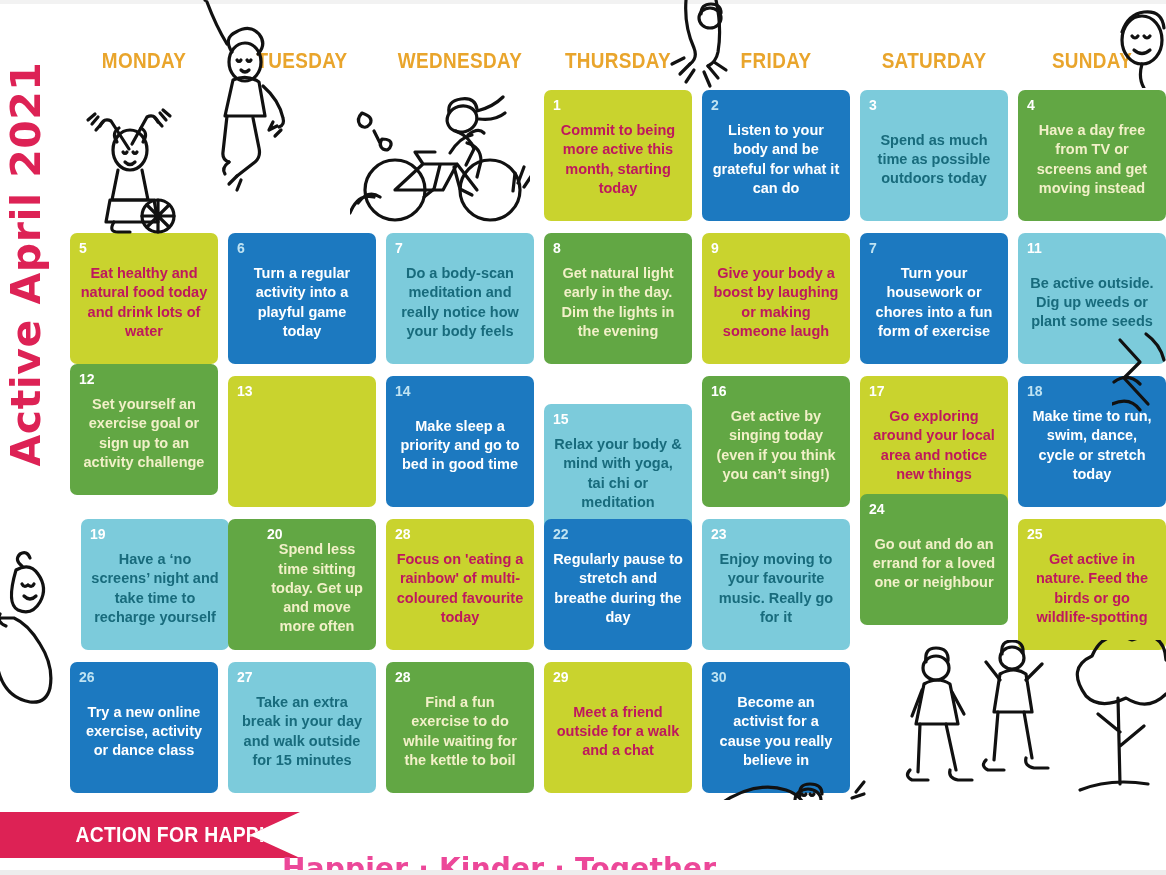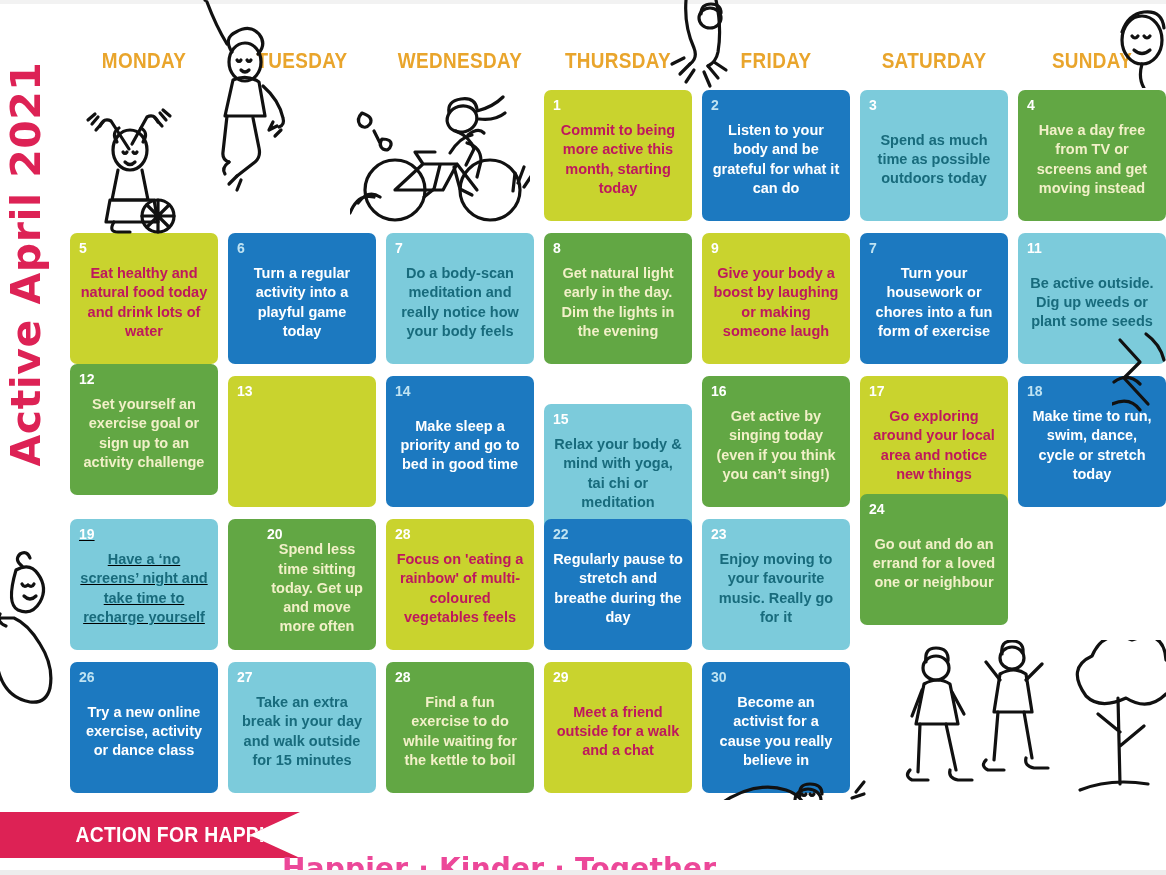--- a/index.html
+++ b/index.html
@@ -193,43 +193,47 @@
         <div class="day-text">Get active by singing today (even if you think you can’t sing!)</div>
       </div>
       <div class="day-cell c-lime" style="left: 790px; top: 286px;">
         <div class="day-num">17</div>
         <div class="day-text">Go exploring around your local area and notice new things</div>
       </div>
       <div class="day-cell c-blue" style="left: 948px; top: 286px;">
         <div class="day-num">18</div>
         <div class="day-text">Make time to run, swim, dance, cycle or stretch today</div>
       </div>
-      <div class="day-cell c-ltblue" style="left: 0px; top: 429px; text-decoration: underline;">
+      <div class="day-cell c-ltblue" style="left: 11px; top: 429px;">
         <div class="day-num">19</div>
         <div class="day-text">Have a ‘no screens’ night and take time to recharge yourself</div>
       </div>
       <div class="day-cell c-green" style="left: 158px; top: 429px; padding-left: 36px;">
         <div class="day-num">20</div>
         <div class="day-text">Spend less time sitting today. Get up and move more often</div>
       </div>
       <div class="day-cell c-lime" style="left: 316px; top: 429px;">
         <div class="day-num">28</div>
-        <div class="day-text">Focus on 'eating a rainbow' of multi-coloured vegetables feels</div>
+        <div class="day-text">Focus on 'eating a rainbow' of multi-coloured favourite today</div>
       </div>
       <div class="day-cell c-blue" style="left: 474px; top: 429px;">
         <div class="day-num">22</div>
         <div class="day-text">Regularly pause to stretch and breathe during the day</div>
       </div>
       <div class="day-cell c-ltblue" style="left: 632px; top: 429px;">
         <div class="day-num">23</div>
         <div class="day-text">Enjoy moving to your favourite music. Really go for it</div>
       </div>
       <div class="day-cell c-green" style="left: 790px; top: 404px;">
         <div class="day-num">24</div>
         <div class="day-text">Go out and do an errand for a loved one or neighbour</div>
+      </div>
+      <div class="day-cell c-lime" style="left: 948px; top: 429px;">
+        <div class="day-num">25</div>
+        <div class="day-text">Get active in nature. Feed the birds or go wildlife-spotting</div>
       </div>
       <div class="day-cell c-blue" style="left: 0px; top: 572px;">
         <div class="day-num">26</div>
         <div class="day-text">Try a new online exercise, activity or dance class</div>
       </div>
       <div class="day-cell c-ltblue" style="left: 158px; top: 572px;">
         <div class="day-num">27</div>
         <div class="day-text">Take an extra break in your day and walk outside for 15 minutes</div>
       </div>
       <div class="day-cell c-green" style="left: 316px; top: 572px; justify-content: space-between;">

